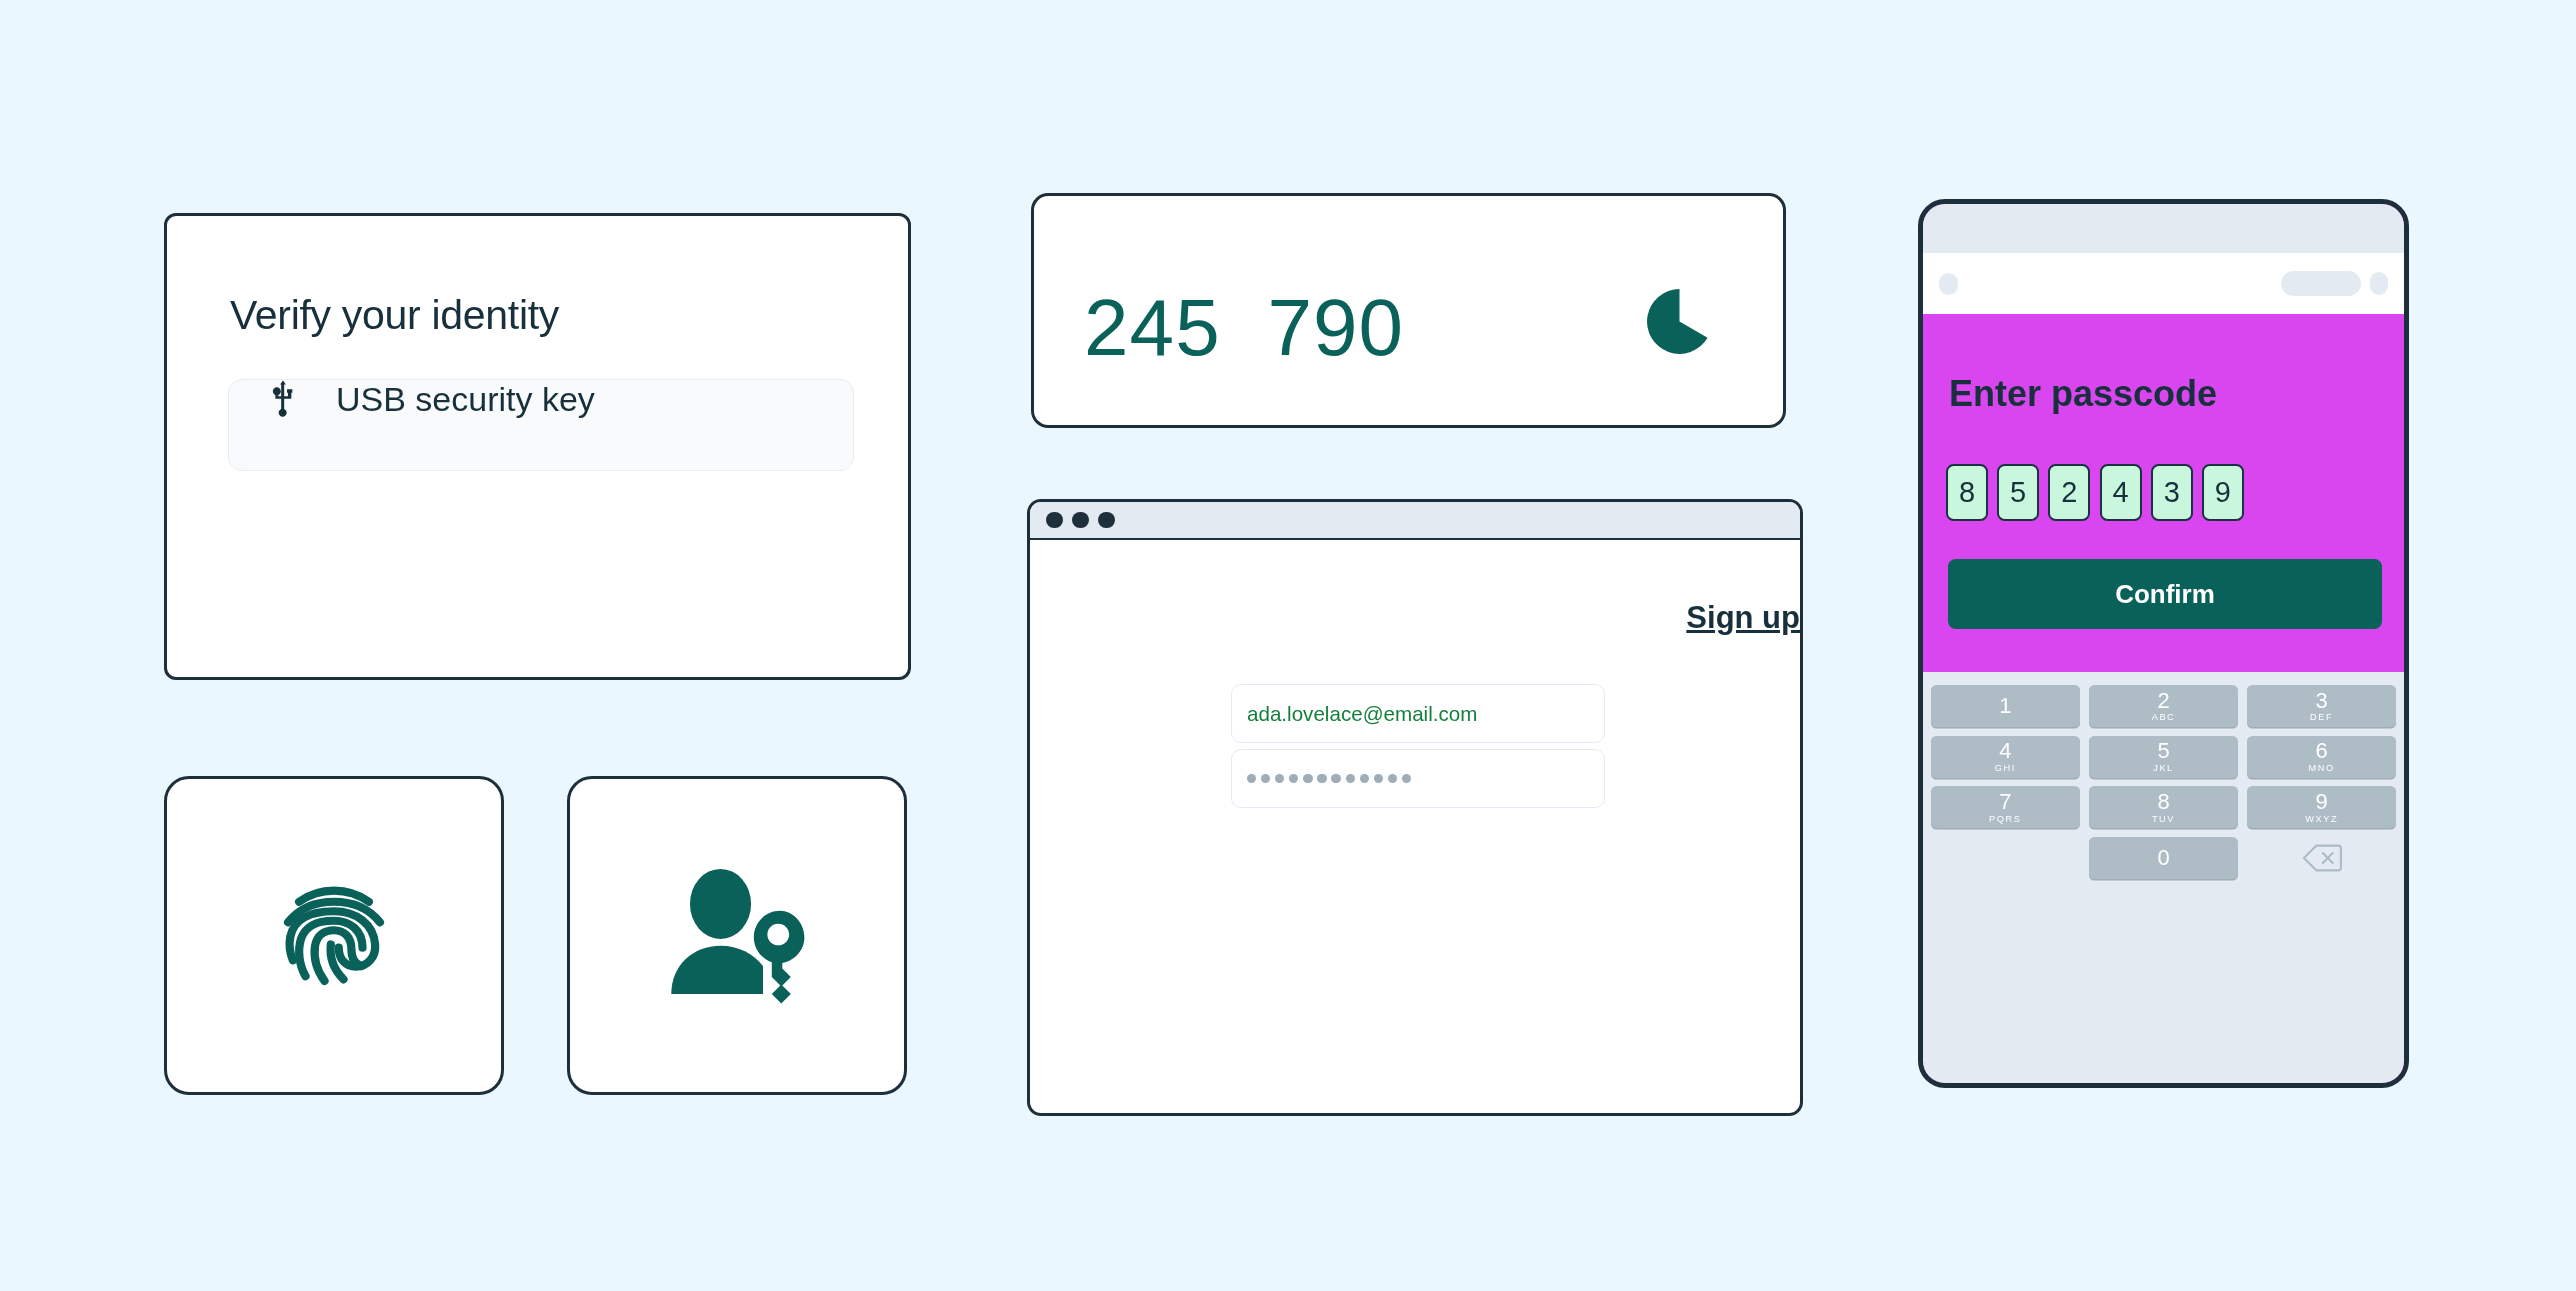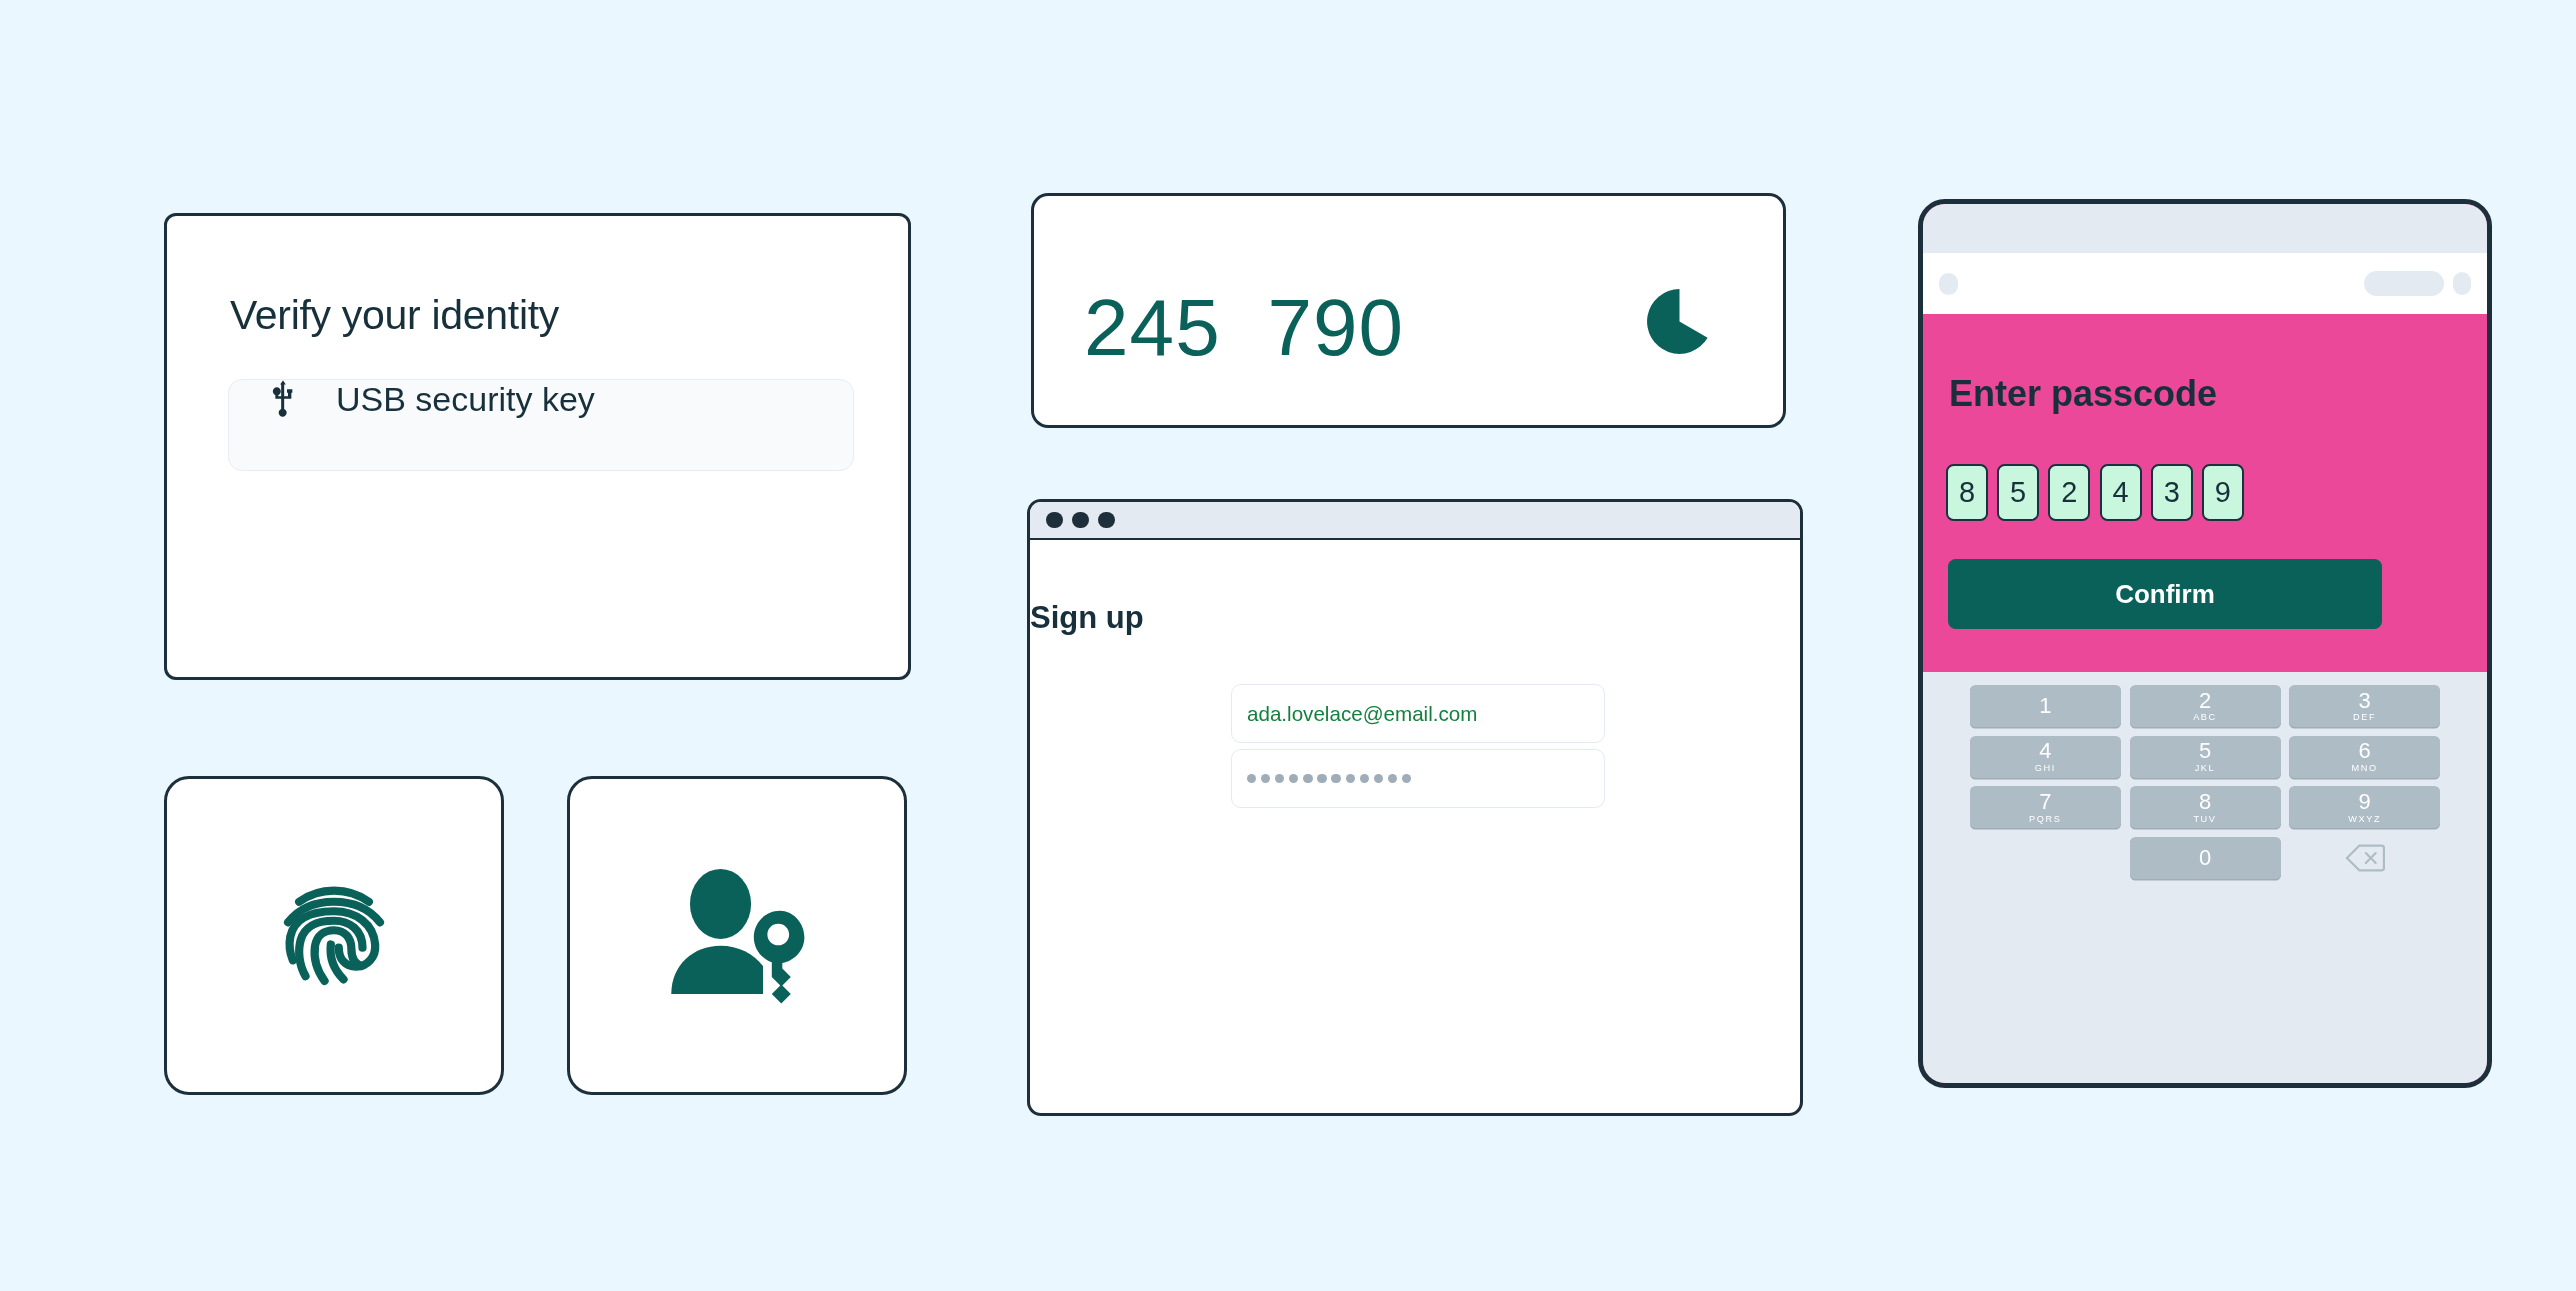--- a/index.html
+++ b/index.html
@@ -138,24 +138,25 @@
   }
   .window-dot {
     width: 16.3px; height: 16.3px;
     border-radius: 50%;
     background: #1d2f3b;
   }
   #signup-title {
     position: absolute;
     left: 0; top: 98px;
     width: 100%;
-    text-align: left;
+    text-align: right;
     font-size: 31px;
     font-weight: 700;
     color: #17303c;
+    text-decoration: underline;
   }
   .field {
     position: absolute;
     left: 201px;
     width: 374px;
     height: 59px;
     border: 1.6px solid #e4eaf4;
     border-radius: 9.8px;
     box-sizing: border-box;
     background: #ffffff;
@@ -226,26 +227,26 @@
     font-size: 22px;
     font-family: "Liberation Sans", sans-serif;
     cursor: pointer;
   }
 
   
   #phone {
     position: absolute;
     left: 1918px;
     top: 199px;
-    width: 574px;
+    width: 491px;
     height: 889px;
     border: 5.4px solid #1d2f3b;
     border-radius: 27px;
     box-sizing: border-box;
-    background: #ec4899;
+    background: #d946ef;
     overflow: hidden;
   }
   #phone-statusbar {
     position: absolute;
     left: 0; top: 0;
     width: 100%;
     height: 49px;
     background: #e4eaf2;
   }
   #phone-chrome {

